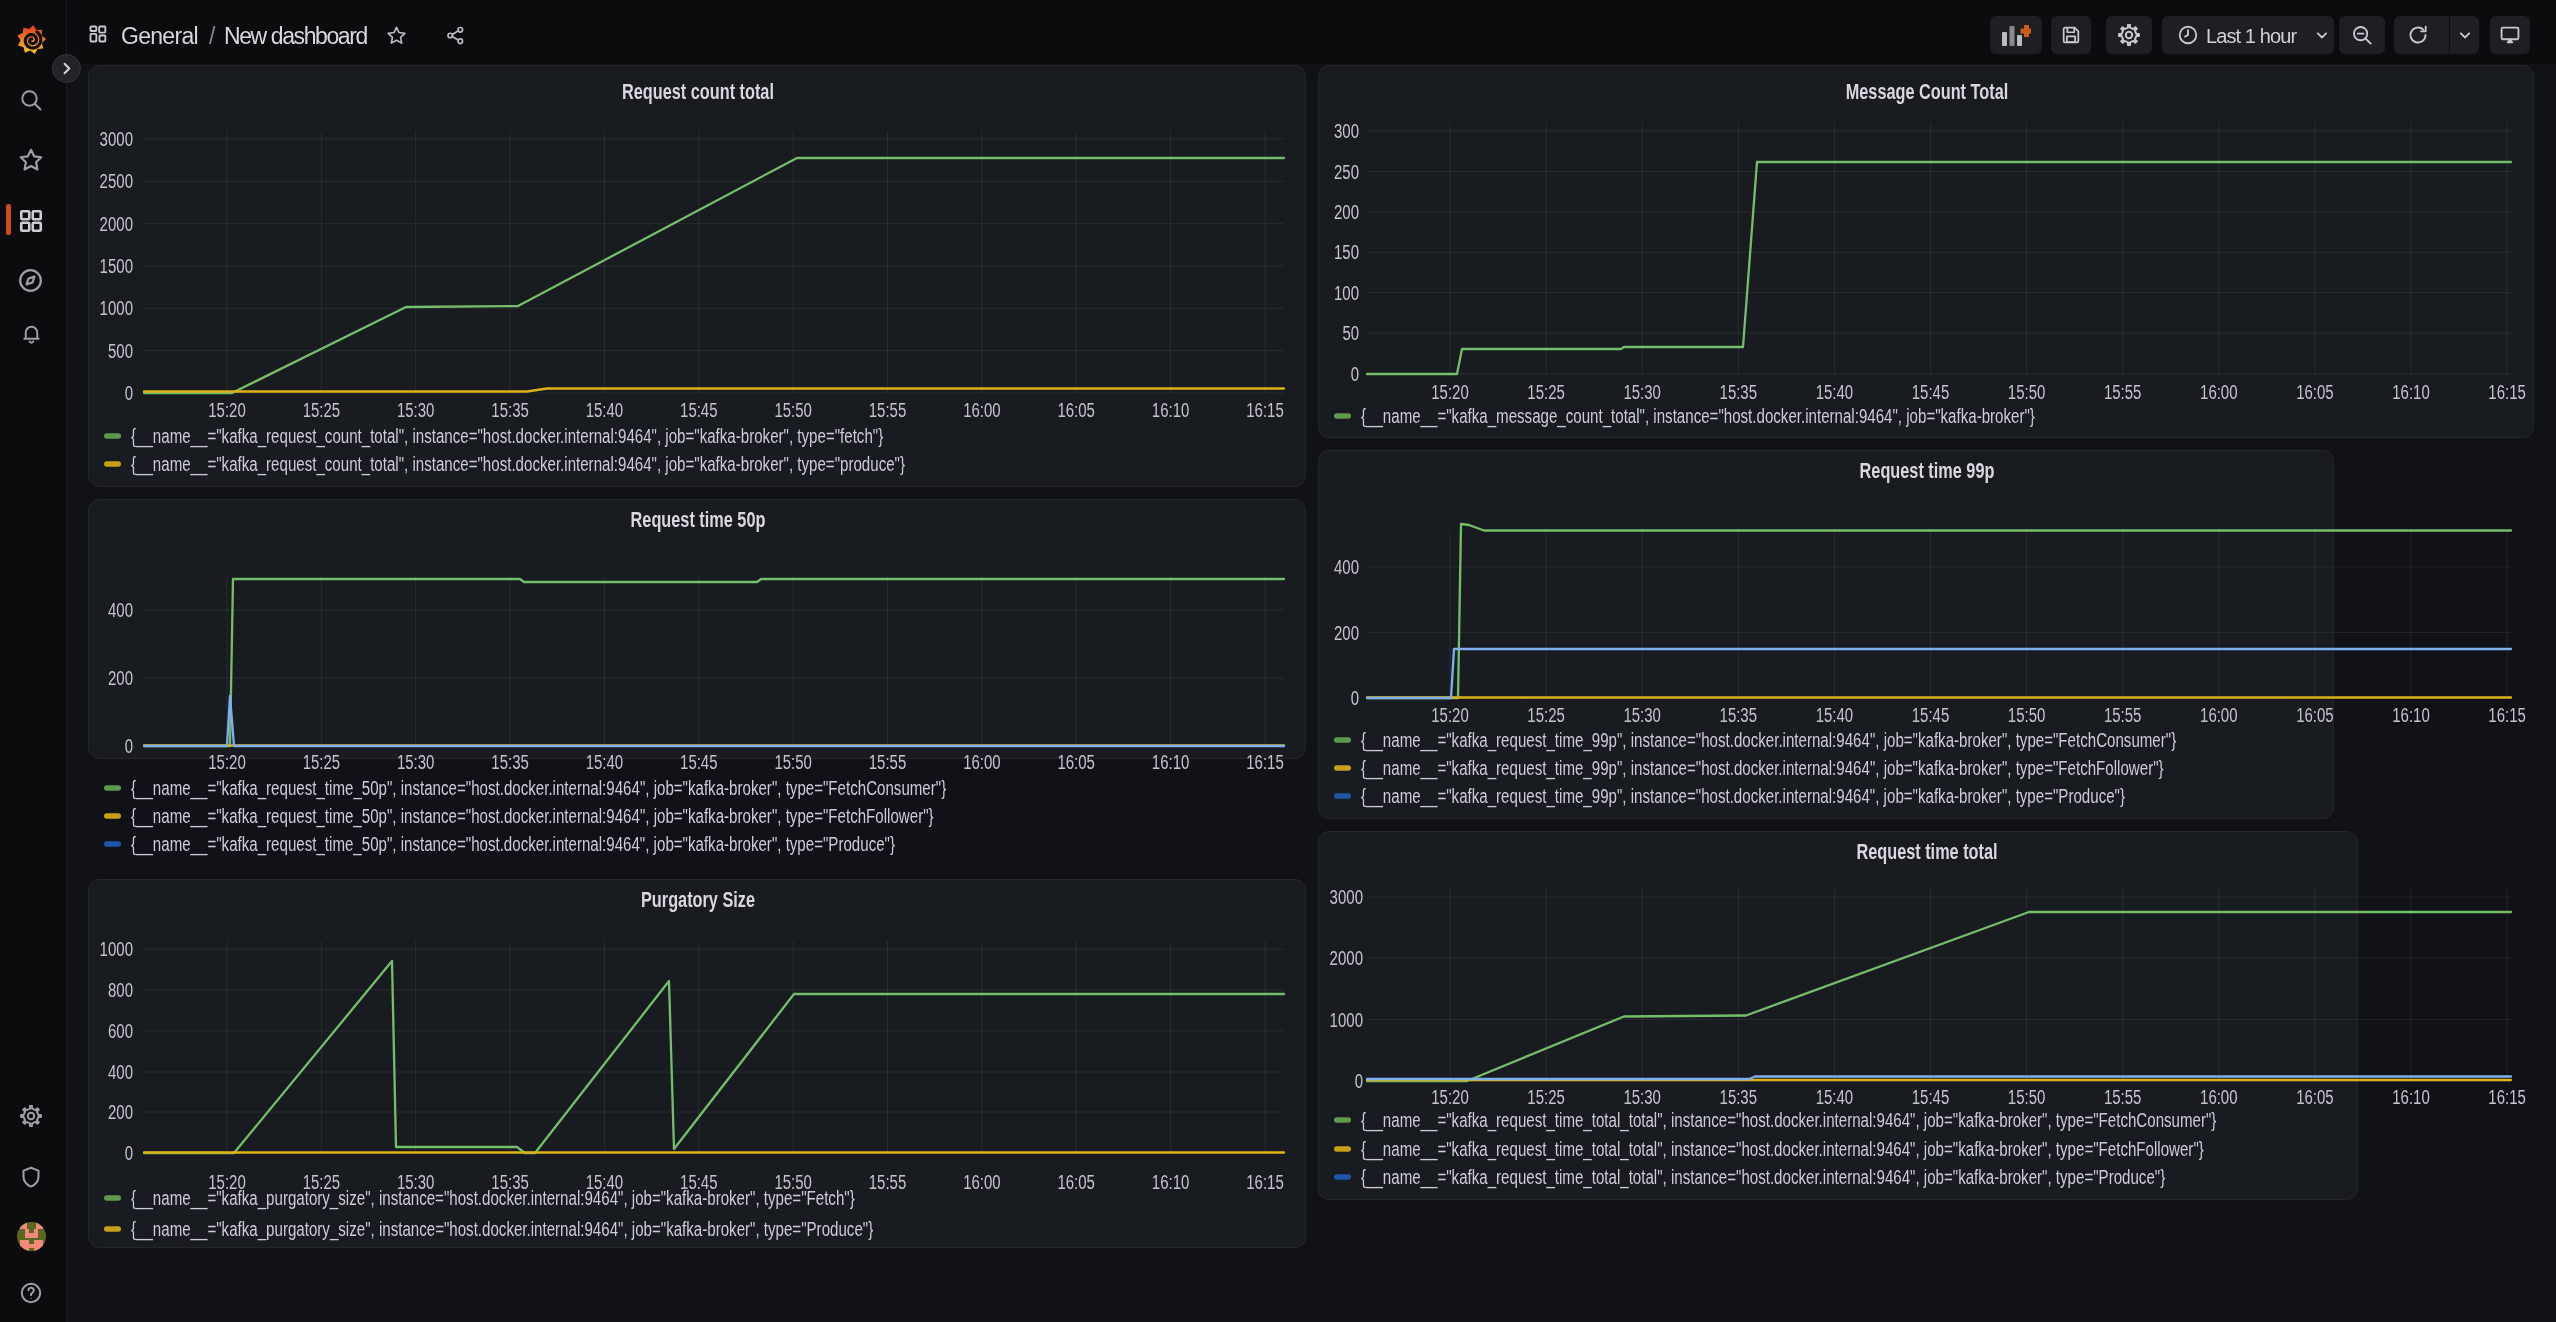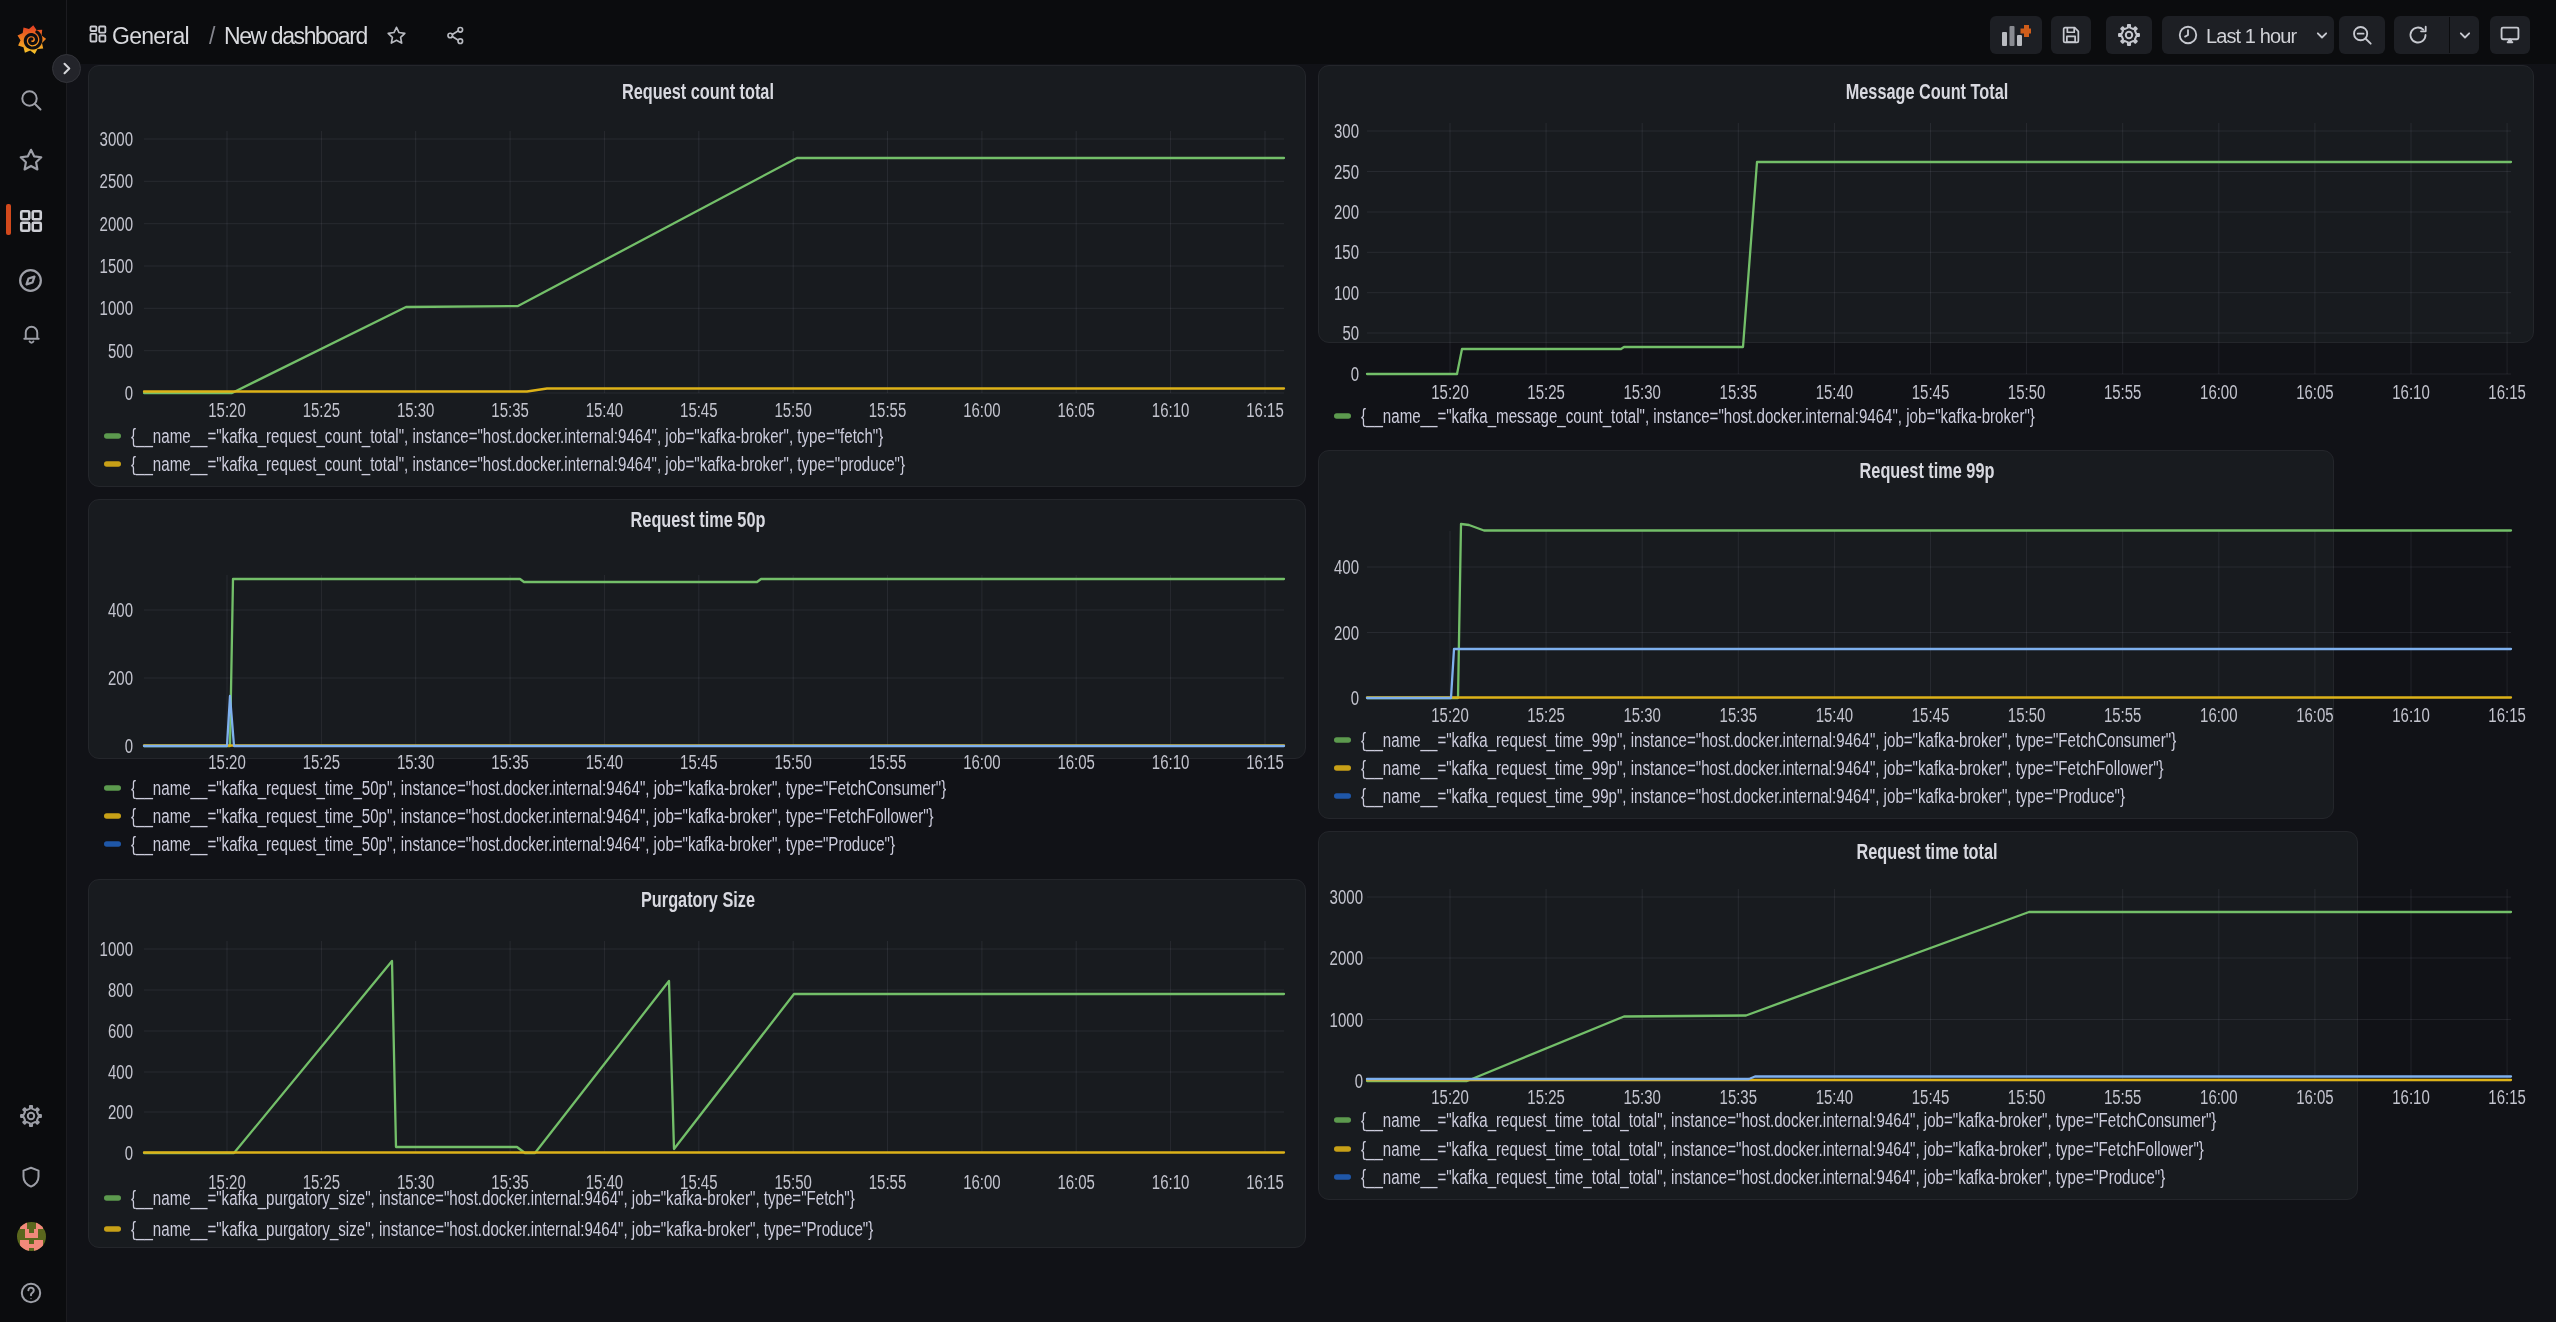--- a/index.html
+++ b/index.html
@@ -77,21 +77,21 @@
     <circle cx="12" cy="12" r="9.2"></circle>
     <path d="M9.4 9.2 a2.7 2.7 0 1 1 3.9 2.6 c-.9.45-1.3 1-1.3 1.9 v.6"></path>
     <circle cx="12" cy="17.6" r="0.6" fill="#9d9fa7" stroke="none"></circle>
   </svg>
 <svg style="position:absolute;left:88px;top:24px" width="20" height="20" viewBox="0 0 24 24" fill="none" stroke="#c9cad0" stroke-width="2.2" stroke-linecap="round" stroke-linejoin="round">
     <rect x="3" y="3" width="7" height="5.4" rx="1"></rect>
     <rect x="13.4" y="3" width="7.4" height="7.4" rx="1"></rect>
     <rect x="3" y="11.8" width="7" height="9.2" rx="1"></rect>
     <rect x="13.8" y="13.8" width="7" height="7.2" rx="1"></rect>
   </svg>
-<div class="crumb" style="left:112px;text-align:right;">General</div>
+<div class="crumb" style="left:121px;text-align:right;">General</div>
 <div class="crumb" style="left:209px;color:#85868e;">/</div>
 <div class="crumb" style="left:224px;letter-spacing:-1.4px">New dashboard</div>
 <svg style="position:absolute;left:386px;top:25px" width="21" height="21" viewBox="0 0 24 24" fill="none" stroke="#b8bac0" stroke-width="1.9" stroke-linecap="round" stroke-linejoin="round">
     <path d="M12 2.6 L14.9 8.6 L21.5 9.5 L16.7 14.1 L17.9 20.7 L12 17.5 L6.1 20.7 L7.3 14.1 L2.5 9.5 L9.1 8.6 Z"></path>
   </svg>
 <svg style="position:absolute;left:445px;top:25px" width="21" height="21" viewBox="0 0 24 24" fill="none" stroke="#b8bac0" stroke-width="1.9" stroke-linecap="round" stroke-linejoin="round">
     <circle cx="6" cy="12" r="2.6"></circle>
     <circle cx="17.5" cy="5.5" r="2.6"></circle>
     <circle cx="17.5" cy="18.5" r="2.6"></circle>
     <line x1="8.4" y1="10.9" x2="15.2" y2="6.6"></line>
@@ -278,21 +278,21 @@
       <text x="1081.6" y="309" text-anchor="middle" font-family="Liberation Sans, sans-serif" font-size="20" fill="#c3c4ce" textLength="37.5" lengthAdjust="spacingAndGlyphs">16:10</text>
       <text x="1176.0" y="309" text-anchor="middle" font-family="Liberation Sans, sans-serif" font-size="20" fill="#c3c4ce" textLength="37.5" lengthAdjust="spacingAndGlyphs">16:15</text>
       <path d="M55.0,273.0 L145.0,273.0 L303.0,81.0 L307.0,267.0 L428.0,267.0 L436.0,273.0 L446.0,273.0 L580.0,101.0 L585.0,269.0 L705.0,114.0 L1195.0,114.0" fill="none" stroke="#73bf69" stroke-width="2.3" stroke-linejoin="round" stroke-linecap="round"></path>
       <path d="M55.0,272.5 L1195.0,272.5" fill="none" stroke="#ddb218" stroke-width="2.3" stroke-linejoin="round" stroke-linecap="round"></path>
       <rect x="15" y="315.3" width="17" height="5.4" rx="2.7" fill="#5c9a4e"></rect>
       <text x="42" y="325.0" font-family="Liberation Sans, sans-serif" font-size="20" fill="#ccccdc" textLength="723.7" lengthAdjust="spacingAndGlyphs">{__name__="kafka_purgatory_size", instance="host.docker.internal:9464", job="kafka-broker", type="Fetch"}</text>
       <rect x="15" y="346.3" width="17" height="5.4" rx="2.7" fill="#c7a017"></rect>
       <text x="42" y="356.0" font-family="Liberation Sans, sans-serif" font-size="20" fill="#ccccdc" textLength="742.2" lengthAdjust="spacingAndGlyphs">{__name__="kafka_purgatory_size", instance="host.docker.internal:9464", job="kafka-broker", type="Produce"}</text>
     </svg>
   </div>
-<div class="panel" style="left:1318px;top:65px;width:1216px;height:278px">
+<div class="panel" style="left:1318px;top:65px;width:1216px;height:373px">
     <svg width="1216" height="373" viewBox="0 0 1216 373" style="position:absolute;left:0;top:0">
       <text x="608" y="33" text-anchor="middle" font-family="Liberation Sans, sans-serif" font-size="22" font-weight="bold" fill="#d8d9e0" textLength="162.5" lengthAdjust="spacingAndGlyphs">Message Count Total</text>
       <line x1="131.0" y1="57.0" x2="131.0" y2="308.0" stroke="rgba(204,204,220,0.09)" stroke-width="1"></line>
       <line x1="227.1" y1="57.0" x2="227.1" y2="308.0" stroke="rgba(204,204,220,0.09)" stroke-width="1"></line>
       <line x1="323.2" y1="57.0" x2="323.2" y2="308.0" stroke="rgba(204,204,220,0.09)" stroke-width="1"></line>
       <line x1="419.3" y1="57.0" x2="419.3" y2="308.0" stroke="rgba(204,204,220,0.09)" stroke-width="1"></line>
       <line x1="515.4" y1="57.0" x2="515.4" y2="308.0" stroke="rgba(204,204,220,0.09)" stroke-width="1"></line>
       <line x1="611.5" y1="57.0" x2="611.5" y2="308.0" stroke="rgba(204,204,220,0.09)" stroke-width="1"></line>
       <line x1="707.6" y1="57.0" x2="707.6" y2="308.0" stroke="rgba(204,204,220,0.09)" stroke-width="1"></line>
       <line x1="803.7" y1="57.0" x2="803.7" y2="308.0" stroke="rgba(204,204,220,0.09)" stroke-width="1"></line>

